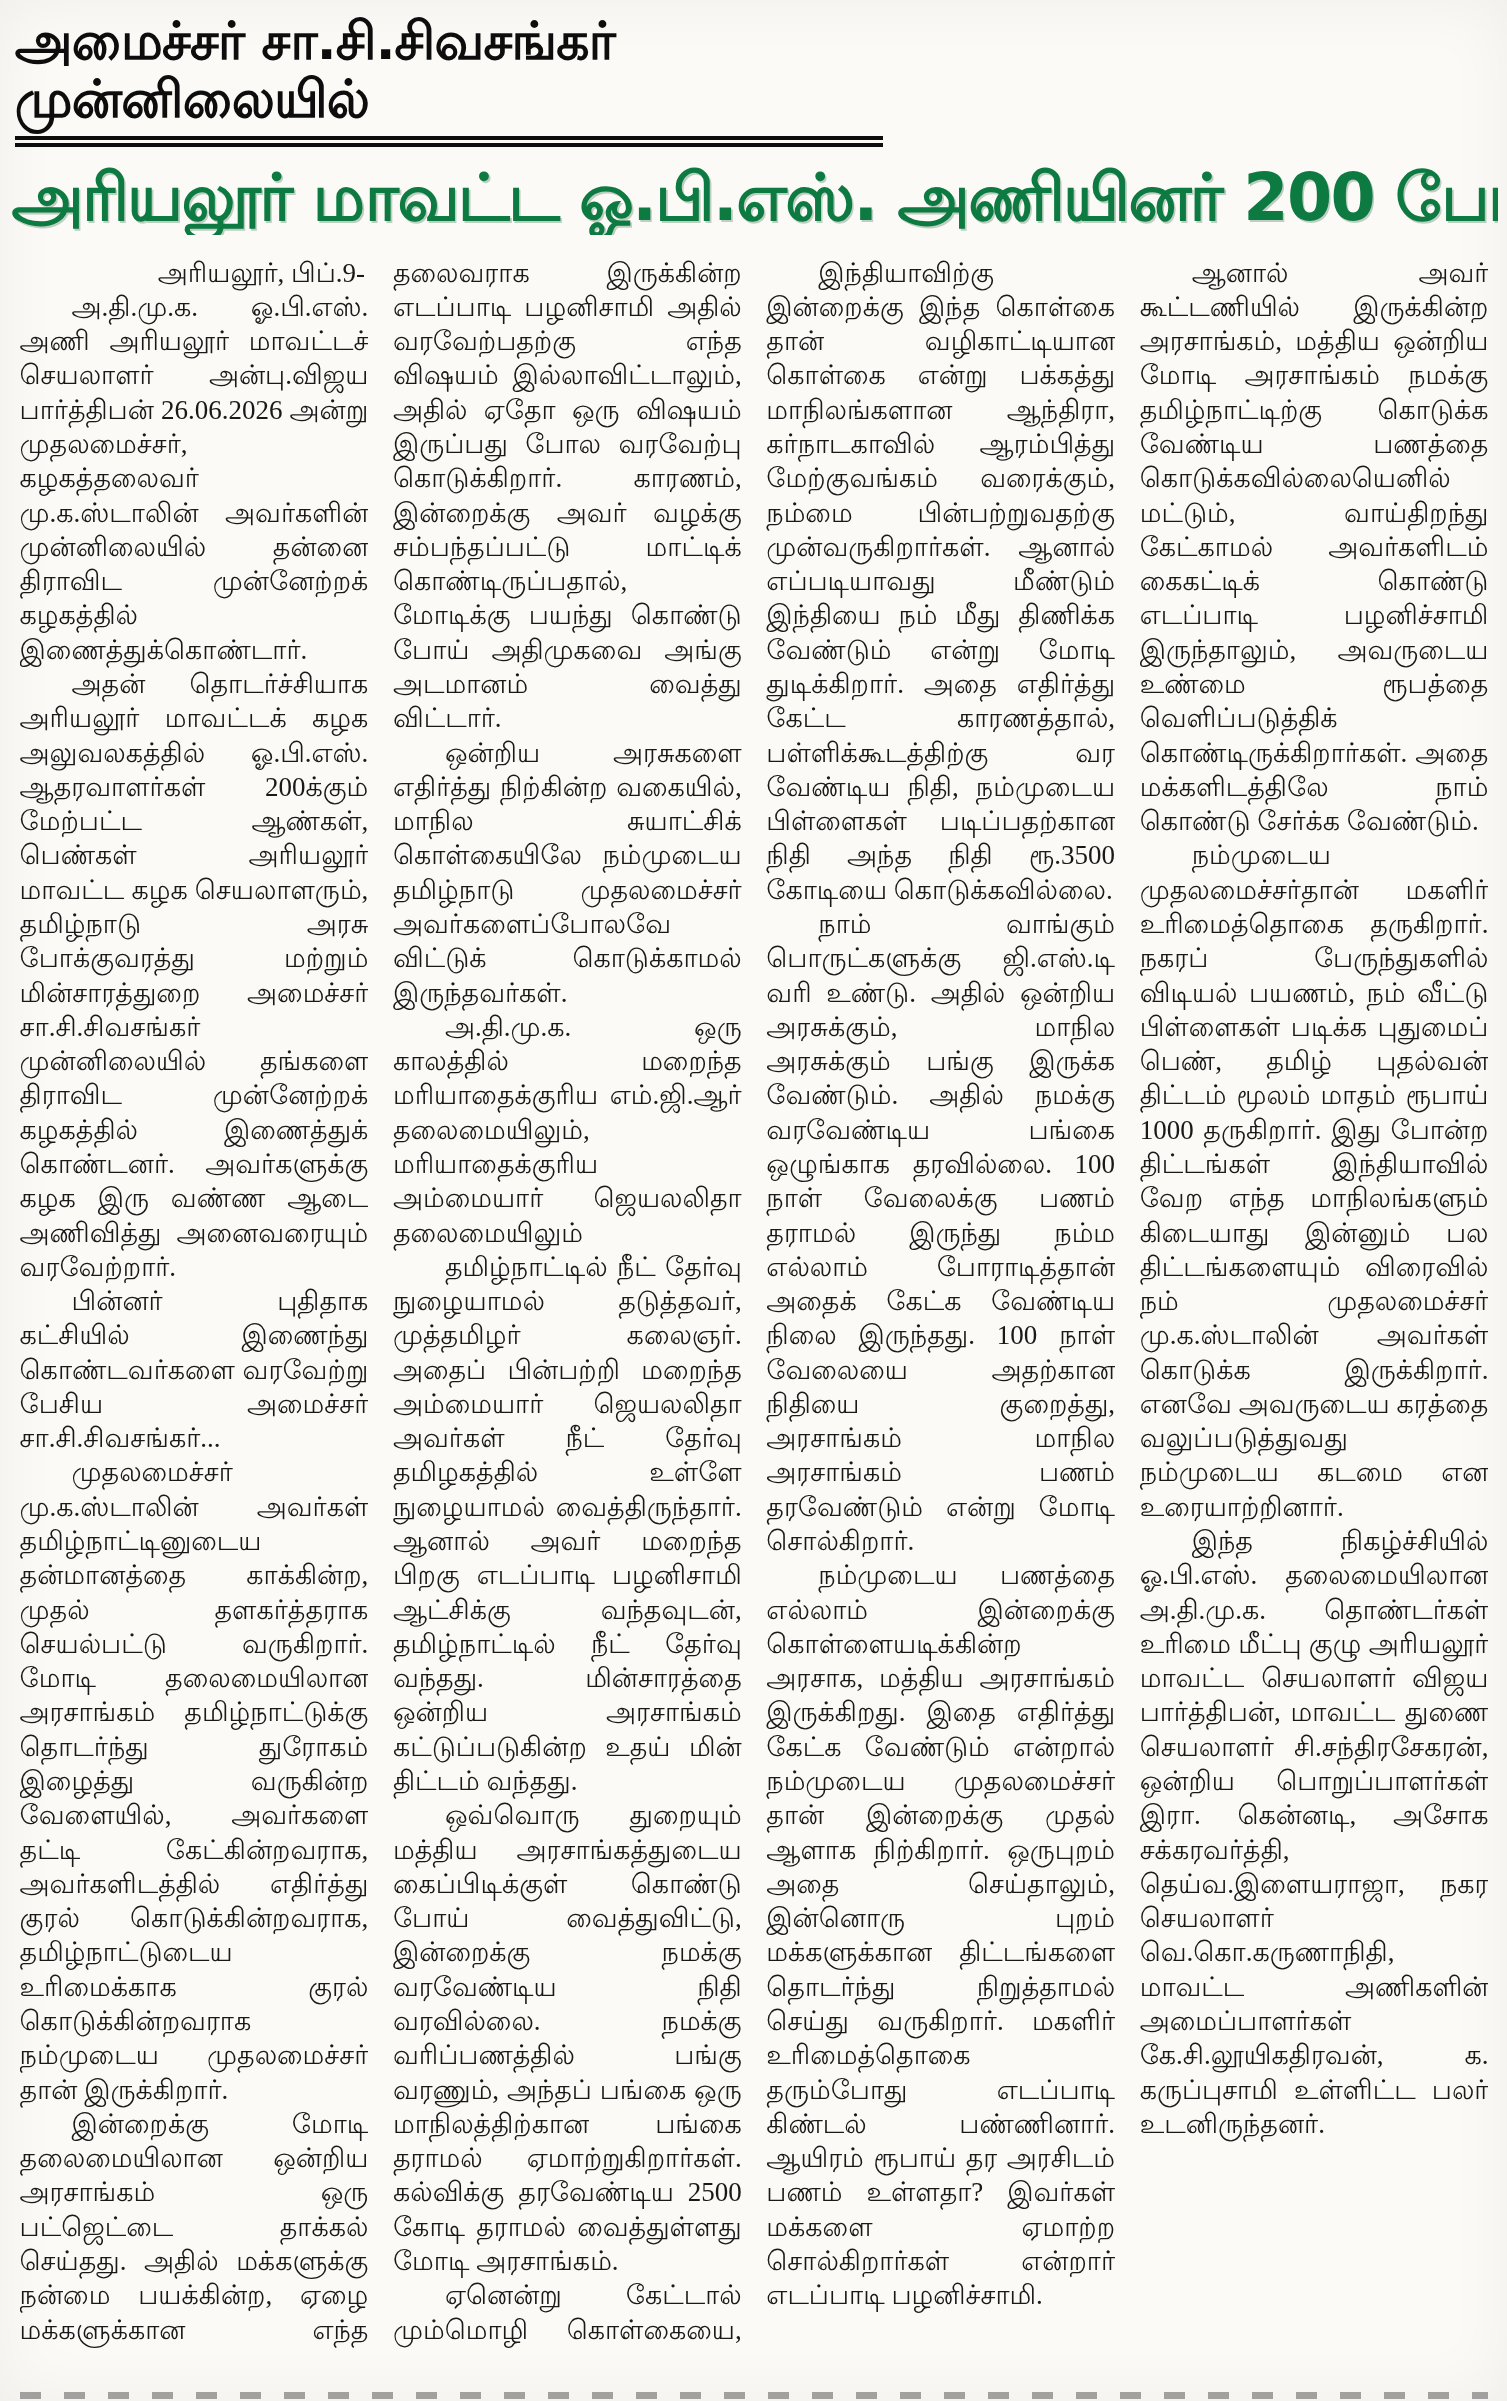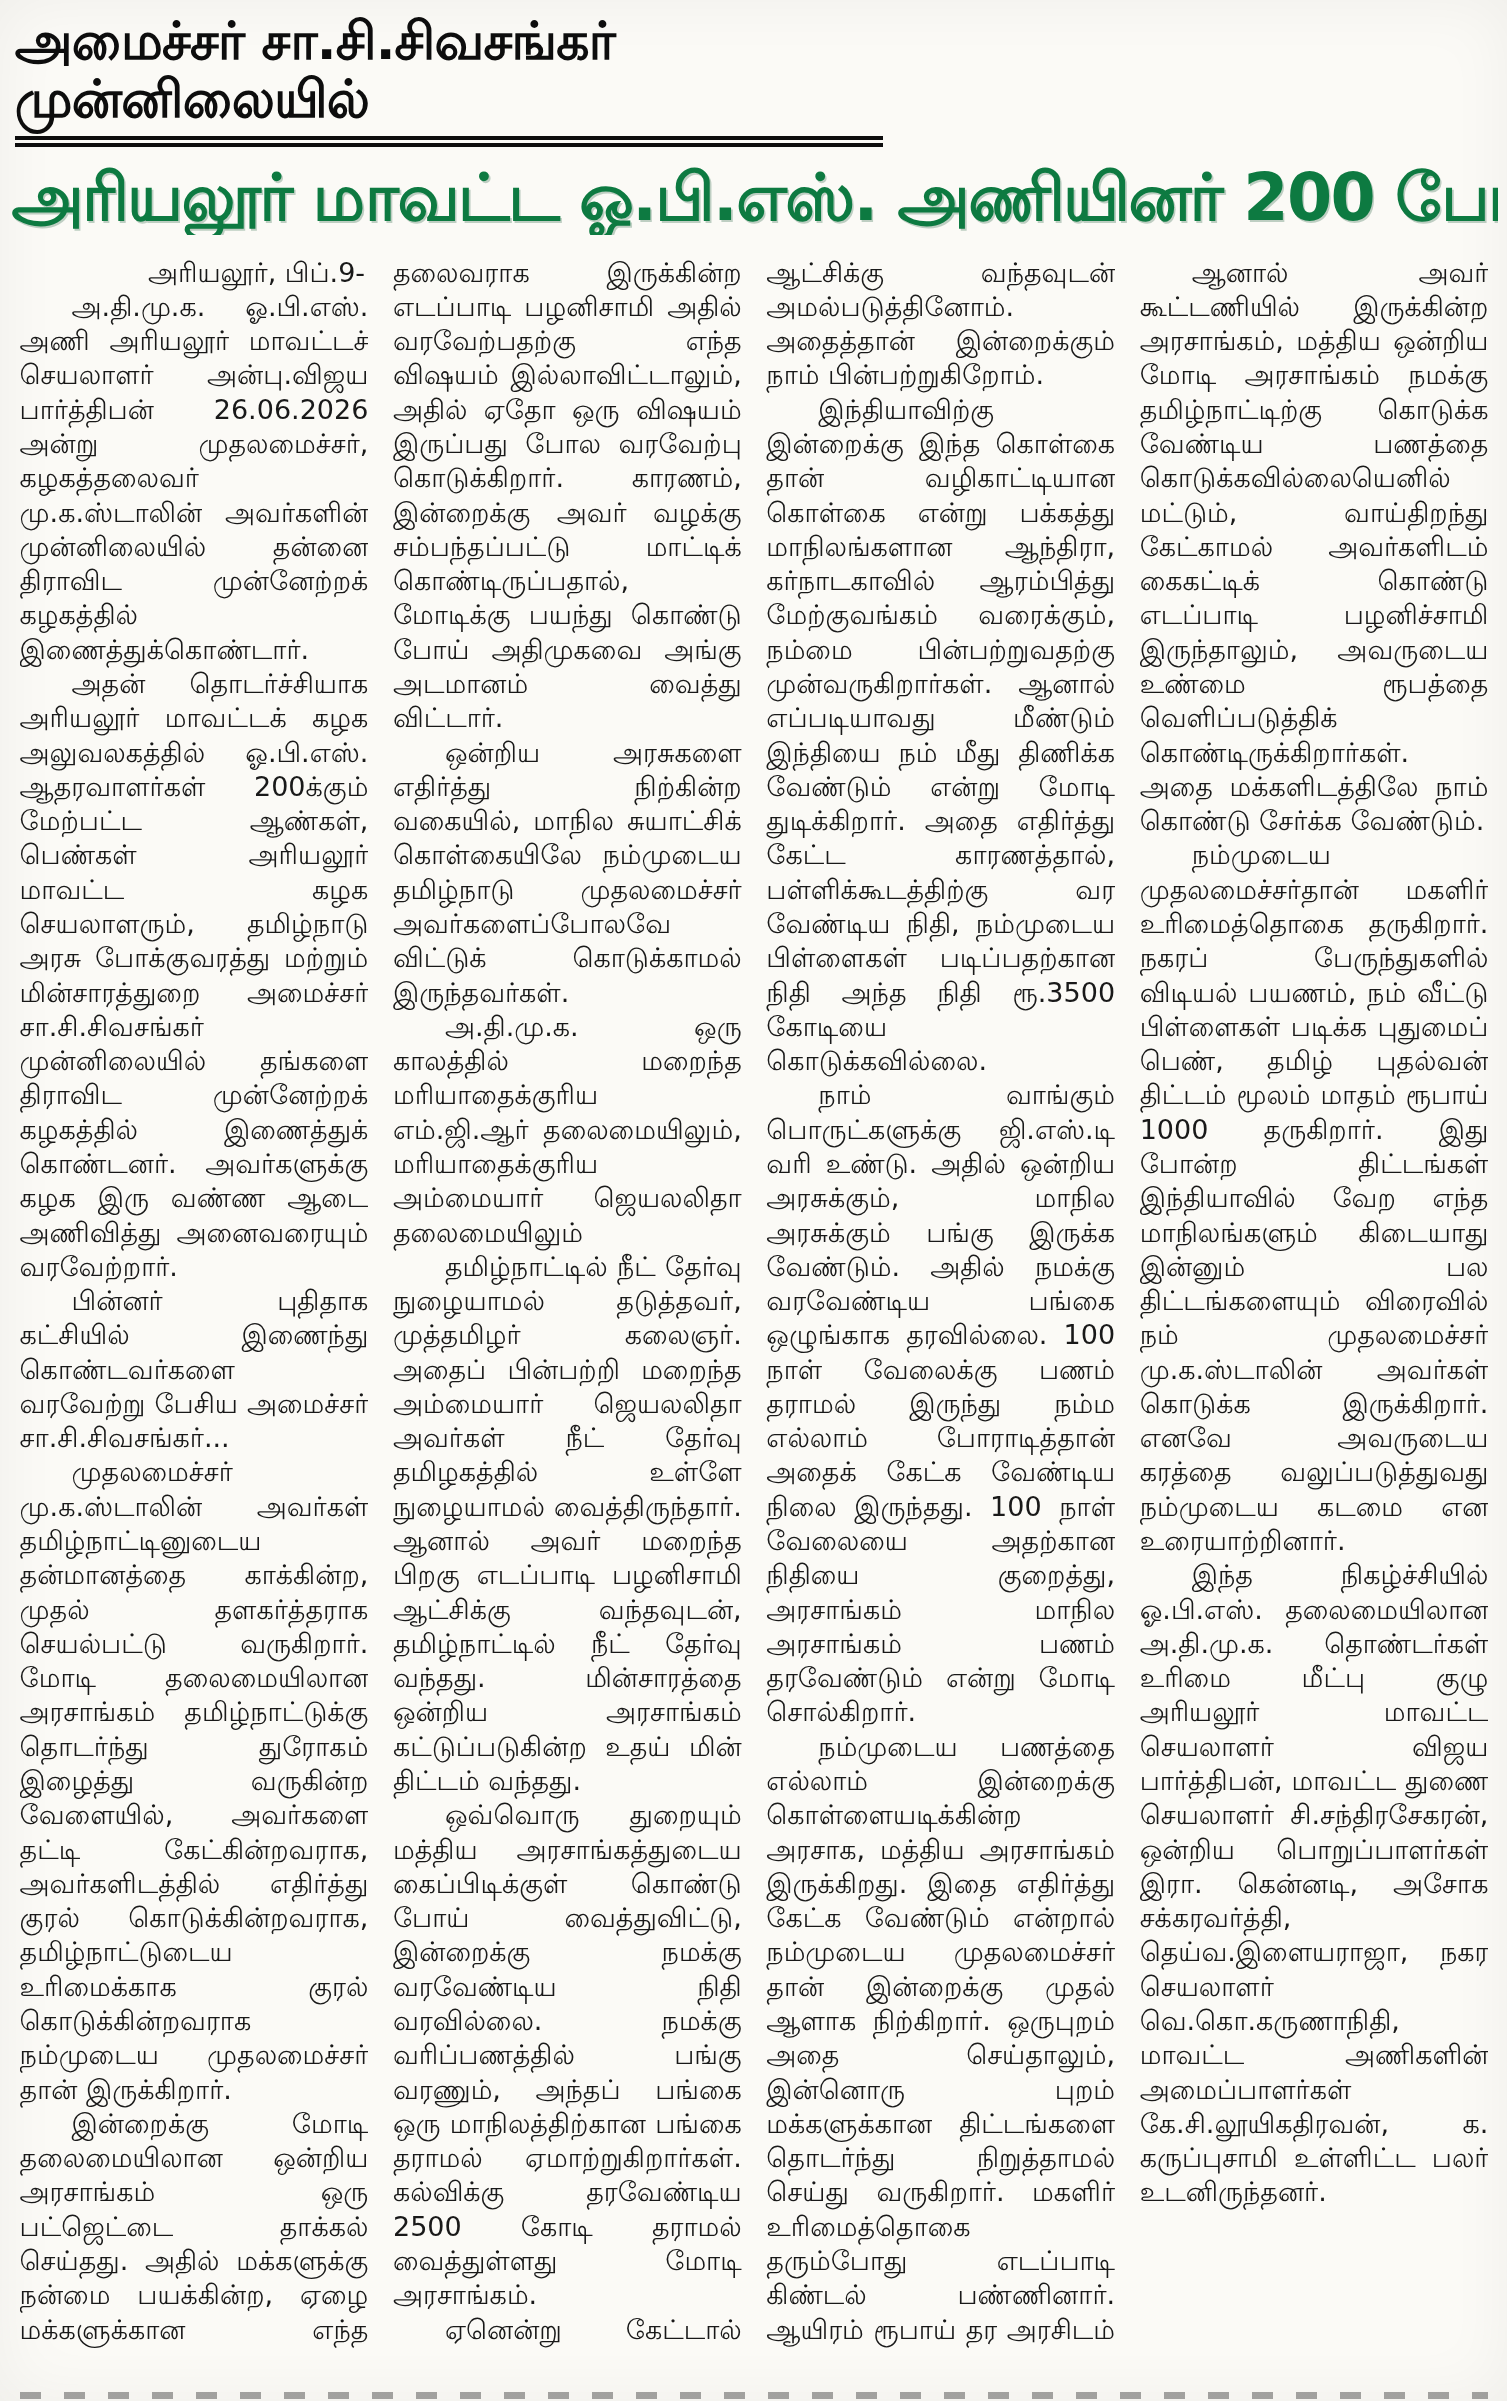--- a/index.html
+++ b/index.html
@@ -43,21 +43,21 @@
   }
   .col{
     flex:1 1 0;
     min-width:0;
     font-size:27px;
     line-height:1.27;
     color:#191919;
     text-align:justify;
     overflow:hidden;
   }
-  .para{margin:0;}
+  .para{margin:0;font-family:Liberation Serif, serif;}
   .para.indent{text-indent:52px;}
   .para.flush{text-indent:0;}
   .para.dateline{text-align:right;padding-right:3.3px;}
   .cut-line{
     position:absolute;
     left:19.6px;right:19.6px;bottom:1.6px;
     height:7.4px;
     background:repeating-linear-gradient(90deg,#3a3a3a 0 21px,transparent 21px 44px);
     opacity:0.45;
   }
@@ -84,21 +84,20 @@
       </div>
       <div class="col">
         <p class="para flush">தலைவராக இருக்கின்ற எடப்பாடி பழனிசாமி அதில் வரவேற்பதற்கு எந்த விஷயம் இல்லாவிட்டாலும், அதில் ஏதோ ஒரு விஷயம் இருப்பது போல வரவேற்பு கொடுக்கிறார். காரணம், இன்றைக்கு அவர் வழக்கு சம்பந்தப்பட்டு மாட்டிக் கொண்டிருப்பதால், மோடிக்கு பயந்து கொண்டு போய் அதிமுகவை அங்கு அடமானம் வைத்து விட்டார்.</p>
         <p class="para indent">ஒன்றிய அரசுகளை எதிர்த்து நிற்கின்ற வகையில், மாநில சுயாட்சிக் கொள்கையிலே நம்முடைய தமிழ்நாடு முதலமைச்சர் அவர்களைப்போலவே விட்டுக் கொடுக்காமல் இருந்தவர்கள்.</p>
         <p class="para indent">அ.தி.மு.க. ஒரு காலத்தில் மறைந்த மரியாதைக்குரிய எம்.ஜி.ஆர் தலைமையிலும், மரியாதைக்குரிய அம்மையார் ஜெயலலிதா தலைமையிலும்</p>
         <p class="para indent">தமிழ்நாட்டில் நீட் தேர்வு நுழையாமல் தடுத்தவர், முத்தமிழர் கலைஞர். அதைப் பின்பற்றி மறைந்த அம்மையார் ஜெயலலிதா அவர்கள் நீட் தேர்வு தமிழகத்தில் உள்ளே நுழையாமல் வைத்திருந்தார். ஆனால் அவர் மறைந்த பிறகு எடப்பாடி பழனிசாமி ஆட்சிக்கு வந்தவுடன், தமிழ்நாட்டில் நீட் தேர்வு வந்தது. மின்சாரத்தை ஒன்றிய அரசாங்கம் கட்டுப்படுகின்ற உதய் மின் திட்டம் வந்தது.</p>
         <p class="para indent">ஒவ்வொரு துறையும் மத்திய அரசாங்கத்துடைய கைப்பிடிக்குள் கொண்டு போய் வைத்துவிட்டு, இன்றைக்கு நமக்கு வரவேண்டிய நிதி வரவில்லை. நமக்கு வரிப்பணத்தில் பங்கு வரணும், அந்தப் பங்கை ஒரு மாநிலத்திற்கான பங்கை தராமல் ஏமாற்றுகிறார்கள். கல்விக்கு தரவேண்டிய 2500 கோடி தராமல் வைத்துள்ளது மோடி அரசாங்கம்.</p>
         <p class="para indent">ஏனென்று கேட்டால் மும்மொழி கொள்கையை, நீங்கள் கடைபிடிக்க வேண்டும் என்கிறார்கள். நாம் இருமொழி கொள்கையை தான் கடைப்பிடிப்போம் என் அண்ணா அவர்களால் 1967ல் தி.மு.க. முதன்முதல்</p>
       </div>
       <div class="col">
-        <p class="para flush">ஆட்சிக்கு வந்தவுடன் அமல்படுத்தினோம். அதைத்தான் இன்றைக்கும் நாம் பின்பற்றுகிறோம்.</p>
         <p class="para indent">இந்தியாவிற்கு இன்றைக்கு இந்த கொள்கை தான் வழிகாட்டியான கொள்கை என்று பக்கத்து மாநிலங்களான ஆந்திரா, கர்நாடகாவில் ஆரம்பித்து மேற்குவங்கம் வரைக்கும், நம்மை பின்பற்றுவதற்கு முன்வருகிறார்கள். ஆனால் எப்படியாவது மீண்டும் இந்தியை நம் மீது திணிக்க வேண்டும் என்று மோடி துடிக்கிறார். அதை எதிர்த்து கேட்ட காரணத்தால், பள்ளிக்கூடத்திற்கு வர வேண்டிய நிதி, நம்முடைய பிள்ளைகள் படிப்பதற்கான நிதி அந்த நிதி ரூ.3500 கோடியை கொடுக்கவில்லை.</p>
         <p class="para indent">நாம் வாங்கும் பொருட்களுக்கு ஜி.எஸ்.டி வரி உண்டு. அதில் ஒன்றிய அரசுக்கும், மாநில அரசுக்கும் பங்கு இருக்க வேண்டும். அதில் நமக்கு வரவேண்டிய பங்கை ஒழுங்காக தரவில்லை. 100 நாள் வேலைக்கு பணம் தராமல் இருந்து நம்ம எல்லாம் போராடித்தான் அதைக் கேட்க வேண்டிய நிலை இருந்தது. 100 நாள் வேலையை அதற்கான நிதியை குறைத்து, அரசாங்கம் மாநில அரசாங்கம் பணம் தரவேண்டும் என்று மோடி சொல்கிறார்.</p>
         <p class="para indent">நம்முடைய பணத்தை எல்லாம் இன்றைக்கு கொள்ளையடிக்கின்ற அரசாக, மத்திய அரசாங்கம் இருக்கிறது. இதை எதிர்த்து கேட்க வேண்டும் என்றால் நம்முடைய முதலமைச்சர் தான் இன்றைக்கு முதல் ஆளாக நிற்கிறார். ஒருபுறம் அதை செய்தாலும், இன்னொரு புறம் மக்களுக்கான திட்டங்களை தொடர்ந்து நிறுத்தாமல் செய்து வருகிறார். மகளிர் உரிமைத்தொகை தரும்போது எடப்பாடி கிண்டல் பண்ணினார். ஆயிரம் ரூபாய் தர அரசிடம் பணம் உள்ளதா? இவர்கள் மக்களை ஏமாற்ற சொல்கிறார்கள் என்றார் எடப்பாடி பழனிச்சாமி.</p>
       </div>
       <div class="col">
         <p class="para indent">ஆனால் அவர் கூட்டணியில் இருக்கின்ற அரசாங்கம், மத்திய ஒன்றிய மோடி அரசாங்கம் நமக்கு தமிழ்நாட்டிற்கு கொடுக்க வேண்டிய பணத்தை கொடுக்கவில்லையெனில் மட்டும், வாய்திறந்து கேட்காமல் அவர்களிடம் கைகட்டிக் கொண்டு எடப்பாடி பழனிச்சாமி இருந்தாலும், அவருடைய உண்மை ரூபத்தை வெளிப்படுத்திக் கொண்டிருக்கிறார்கள். அதை மக்களிடத்திலே நாம் கொண்டு சேர்க்க வேண்டும்.</p>
         <p class="para indent">நம்முடைய முதலமைச்சர்தான் மகளிர் உரிமைத்தொகை தருகிறார். நகரப் பேருந்துகளில் விடியல் பயணம், நம் வீட்டு பிள்ளைகள் படிக்க புதுமைப் பெண், தமிழ் புதல்வன் திட்டம் மூலம் மாதம் ரூபாய் 1000 தருகிறார். இது போன்ற திட்டங்கள் இந்தியாவில் வேற எந்த மாநிலங்களும் கிடையாது இன்னும் பல திட்டங்களையும் விரைவில் நம் முதலமைச்சர் மு.க.ஸ்டாலின் அவர்கள் கொடுக்க இருக்கிறார். எனவே அவருடைய கரத்தை வலுப்படுத்துவது நம்முடைய கடமை என உரையாற்றினார்.</p>
         <p class="para indent">இந்த நிகழ்ச்சியில் ஓ.பி.எஸ். தலைமையிலான அ.தி.மு.க. தொண்டர்கள் உரிமை மீட்பு குழு அரியலூர் மாவட்ட செயலாளர் விஜய பார்த்திபன், மாவட்ட துணை செயலாளர் சி.சந்திரசேகரன், ஒன்றிய பொறுப்பாளர்கள் இரா. கென்னடி, அசோக சக்கரவர்த்தி, தெய்வ.இளையராஜா, நகர செயலாளர் வெ.கொ.கருணாநிதி, மாவட்ட அணிகளின் அமைப்பாளர்கள் கே.சி.லூயிகதிரவன், க. கருப்புசாமி உள்ளிட்ட பலர் உடனிருந்தனர்.</p>
       </div>
     </div>

